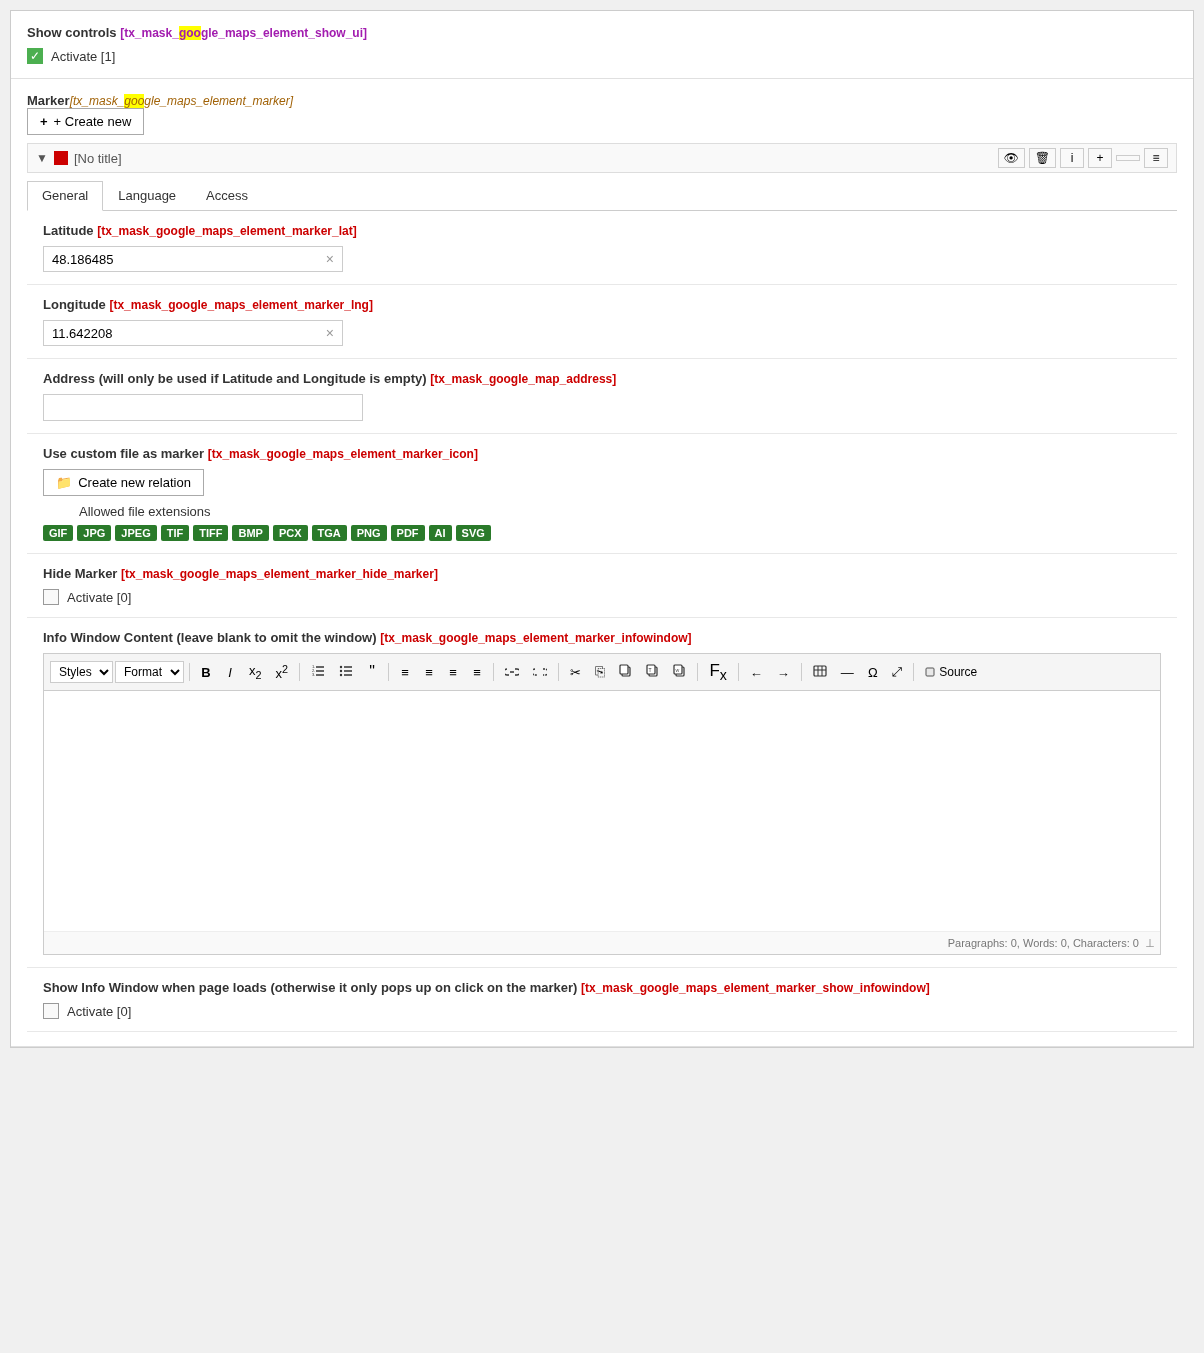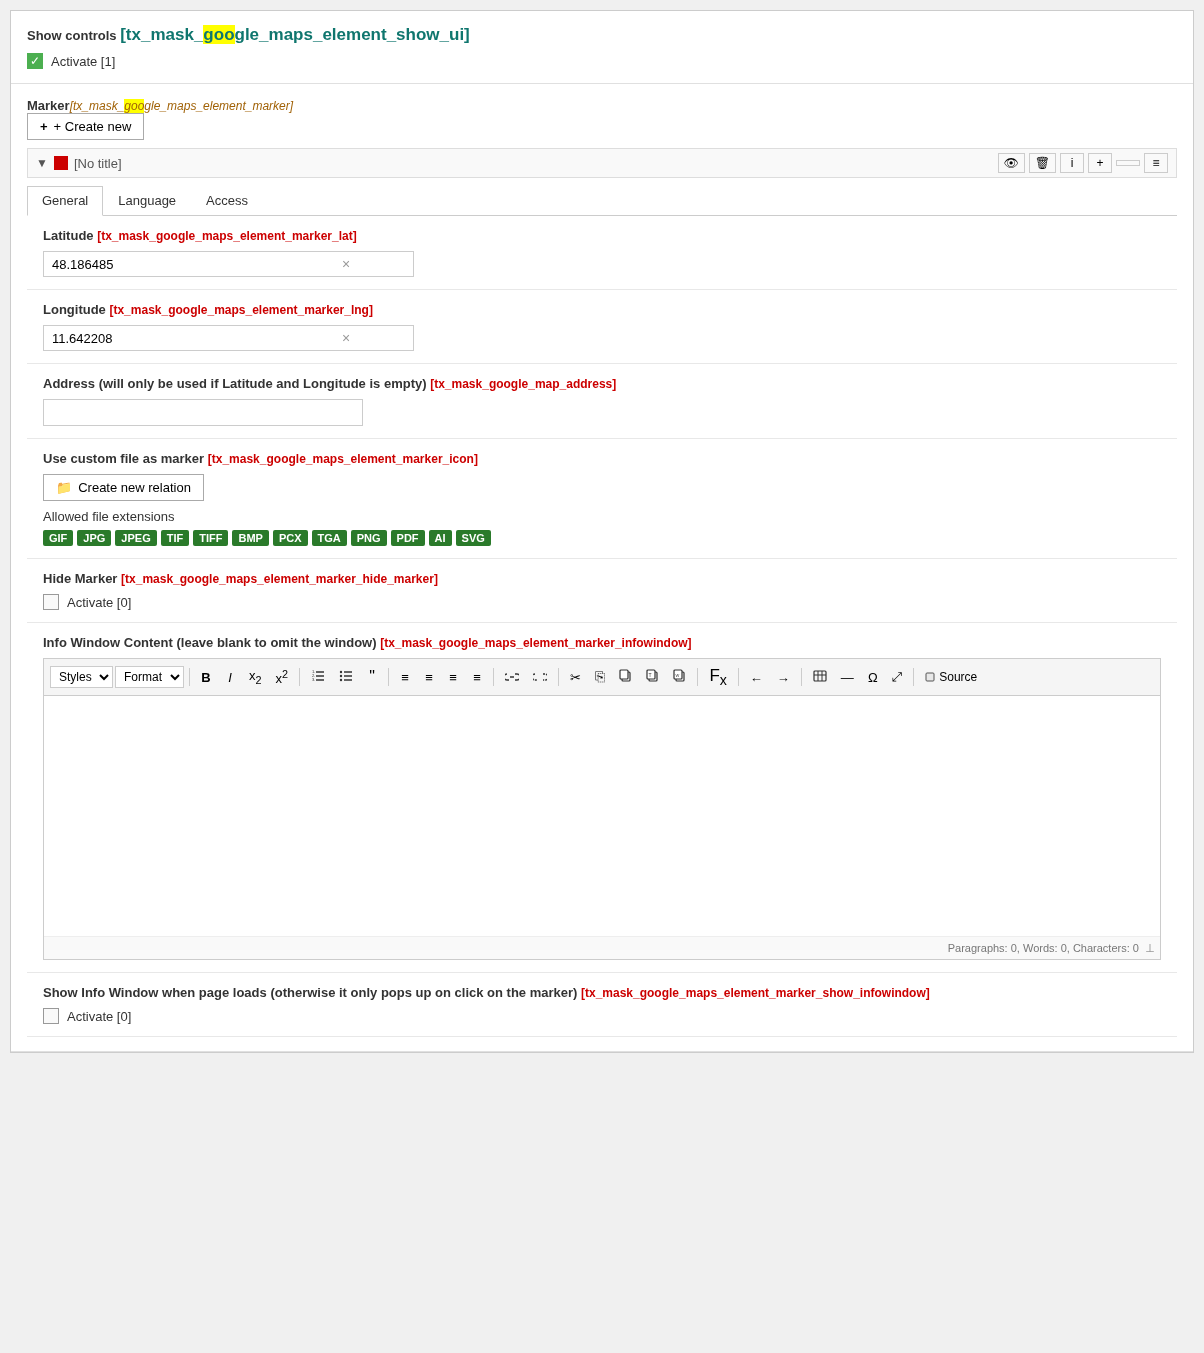--- a/index.html
+++ b/index.html
@@ -11,21 +11,21 @@
     .marker-header { display: flex; align-items: flex-end; gap: 0; }
     .marker-row { display: flex; align-items: center; justify-content: space-between; background: #f9f9f9; border: 1px solid #ddd; padding: 4px 8px; margin-top: 8px; }
     .marker-row-left { display: flex; align-items: center; gap: 6px; font-size: 13px; color: #555; }
     .marker-row-right { display: flex; align-items: center; gap: 4px; }
     .icon-btn { background: none; border: 1px solid #ccc; padding: 2px 5px; cursor: pointer; font-size: 12px; min-width: 24px; }
     .tabs { display: flex; border-bottom: 1px solid #ccc; margin-top: 8px; }
     .tab { padding: 6px 14px; cursor: pointer; border: 1px solid transparent; font-size: 13px; }
     .tab.active { border: 1px solid #ccc; border-bottom-color: #fff; background: #fff; margin-bottom: -1px; }
     .field-section { padding: 12px 16px; border-bottom: 1px solid #e8e8e8; }
     .field-title { font-size: 13px; font-weight: bold; margin-bottom: 8px; }
-    .text-input-wrap { border: 1px solid #ccc; padding: 4px 8px; width: 371px; display: flex; align-items: center; background: #fff; }
+    .text-input-wrap { border: 1px solid #ccc; padding: 4px 8px; width: 300px; display: flex; align-items: center; background: #fff; }
     .clear-btn { color: #999; cursor: pointer; font-size: 14px; }
     .address-input { border: 1px solid #ccc; padding: 5px 8px; width: 320px; font-size: 13px; }
     .allowed-ext { display: flex; gap: 4px; flex-wrap: wrap; margin-top: 6px; }
     .ext-badge { background: #2a7a2a; color: #fff; padding: 2px 6px; font-size: 11px; font-weight: bold; border-radius: 2px; }
     .checkbox-row { display: flex; align-items: center; gap: 8px; margin-top: 6px; }
     .rte-container { border: 1px solid #ccc; margin-top: 8px; }
     .rte-toolbar { display: flex; align-items: center; flex-wrap: wrap; gap: 2px; padding: 4px 6px; background: #f5f5f5; border-bottom: 1px solid #ccc; }
     .rte-btn { background: none; border: 1px solid transparent; padding: 2px 5px; cursor: pointer; font-size: 13px; min-width: 22px; }
     .rte-separator { width: 1px; height: 18px; background: #ccc; margin: 0 3px; }
     .rte-select { border: 1px solid #ccc; padding: 2px 4px; font-size: 12px; background: #fff; cursor: pointer; }
@@ -38,21 +38,21 @@
     .source-btn { display: inline-flex; align-items: center; gap: 4px; font-size: 12px; }
   </style>
 </head>
 <body>
 
 <div class="main-container">
 
   <div class="section">
     <div class="section-label">
       <span>Show controls</span>
-      <span style="color:#0f766e; font-size:17px;">
+      <span style="color:#a21caf; font-size:12px;">
         [tx_mask_<span style="background:#ff0;">goo</span>gle_maps_element_show_ui]
       </span>
     </div>
     <div class="checkbox-row">
       <span class="square-checkbox green-check">✓</span>
       <span>Activate [1]</span>
     </div>
   </div>
 
   <div class="section">
@@ -128,21 +128,21 @@
     <div class="field-section">
       <div class="field-title">
         <span>Use custom file as marker</span>
         <span style="color:#c00; font-size:12px;">[tx_mask_google_maps_element_marker_icon]</span>
       </div>
       <button class="btn-create-new" style="display:inline-flex; align-items:center; gap:6px;">
         <span>📁</span>
         <span>Create new relation</span>
       </button>
       <div style="margin-top:8px;">
-        <span style="font-size:13px;">Allowed file extensions</span>
+        <span style="font-size:13px;margin-left:36px;">Allowed file extensions</span>
         <div class="allowed-ext">
           <span class="ext-badge">GIF</span>
           <span class="ext-badge">JPG</span>
           <span class="ext-badge">JPEG</span>
           <span class="ext-badge">TIF</span>
           <span class="ext-badge">TIFF</span>
           <span class="ext-badge">BMP</span>
           <span class="ext-badge">PCX</span>
           <span class="ext-badge">TGA</span>
           <span class="ext-badge">PNG</span>

